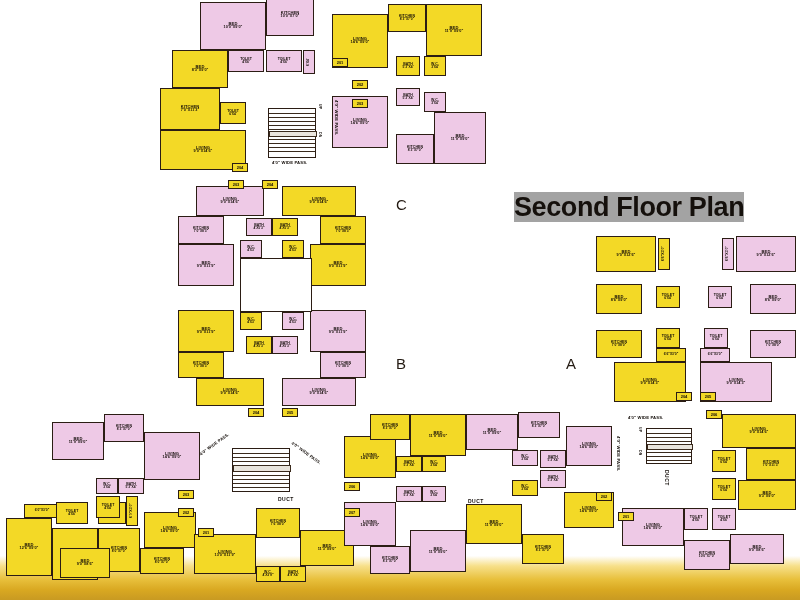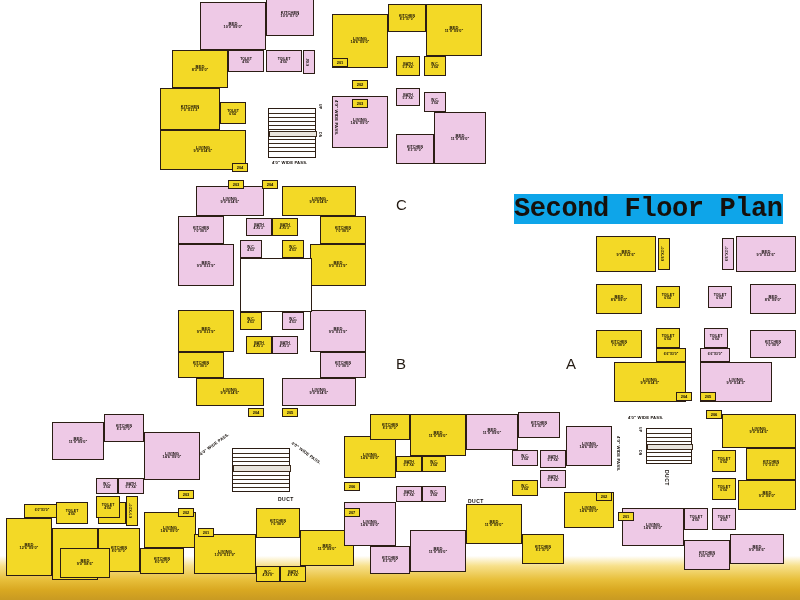--- a/index.html
+++ b/index.html
@@ -70,21 +70,21 @@
     font-family:"Liberation Sans", sans-serif;
   }
 
   
   .title{
     position:absolute;z-index:9;
     font-size:27px;font-weight:bold;color:#15100c;
     letter-spacing:-.4px;white-space:nowrap;
     font-family:"Liberation Sans", sans-serif;
   }
-  .title .hl{background:#0ea5e9;font-family:Liberation Mono, monospace;}
+  .title .hl{background:#a3a3a3;}
 
   
   .stair{position:absolute;background:#ffffff;border:1px solid #2b1d14;z-index:4;}
   .stair .tread{position:absolute;left:0;width:100%;height:0;border-top:1px solid #3a2a1c;}
   .stair .spine{position:absolute;border:1px solid #3a2a1c;background:#e9e4dc;}
 
   
   .void{position:absolute;background:#ffffff;z-index:1;}
 </style>
 </head>

